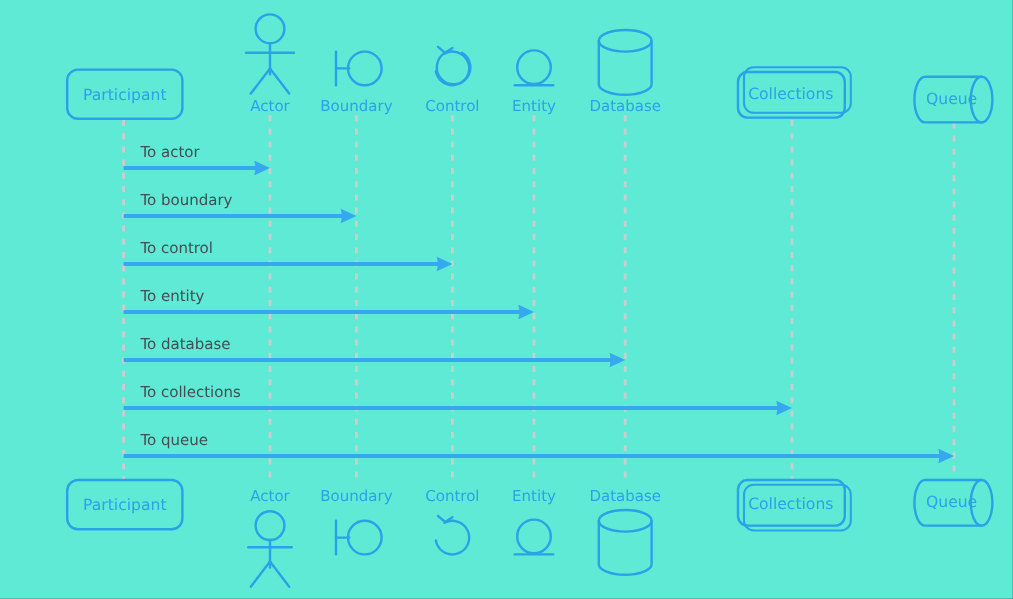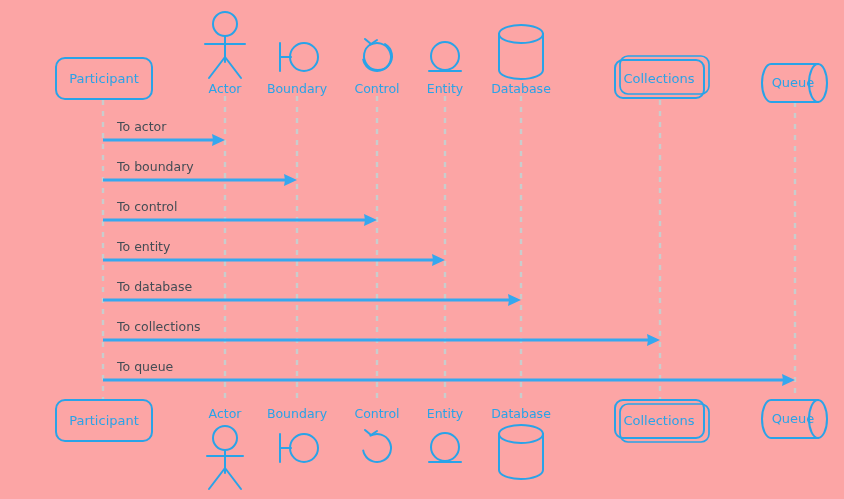--- a/index.html
+++ b/index.html
@@ -4,21 +4,21 @@
 <style>
   html, body {
     margin: 0;
     padding: 0;
     background: #4c6570;
   }
   #canvas {
     position: relative;
     width: 844px;
     height: 499px;
-    background: #fca5a5;
+    background: #5eead4;
     overflow: hidden;
     font-family: "DejaVu Sans", sans-serif;
   }
   svg.diagram {
     position: absolute;
     left: 0;
     top: 0;
     width: 844px;
     height: 499px;
     display: block;

